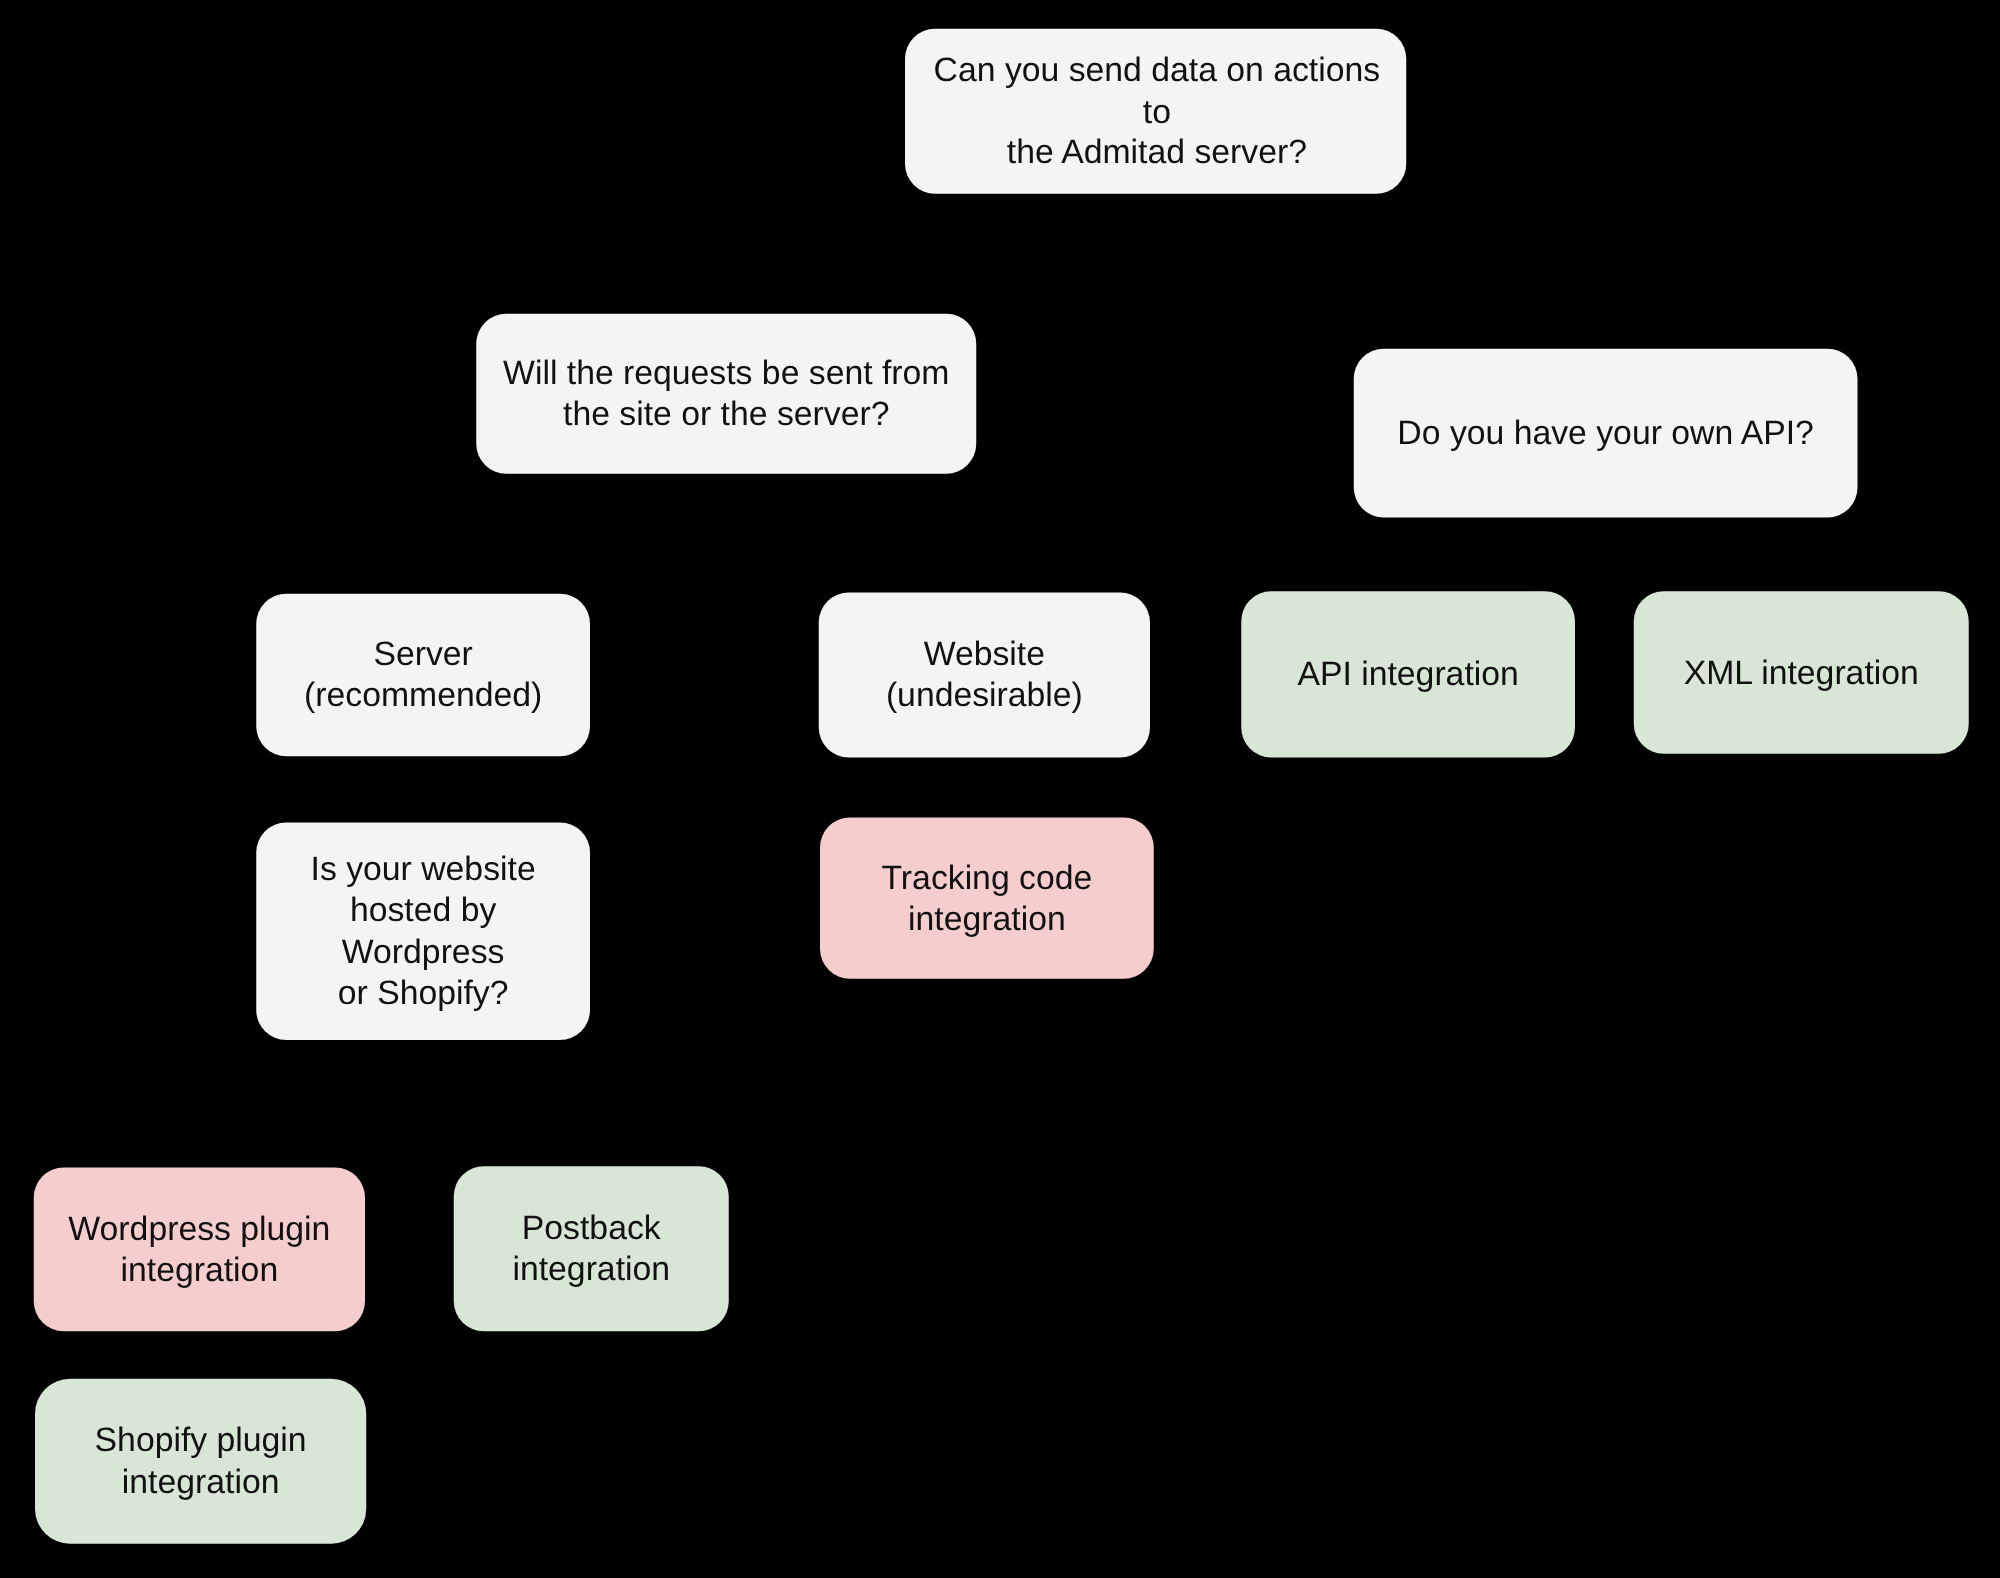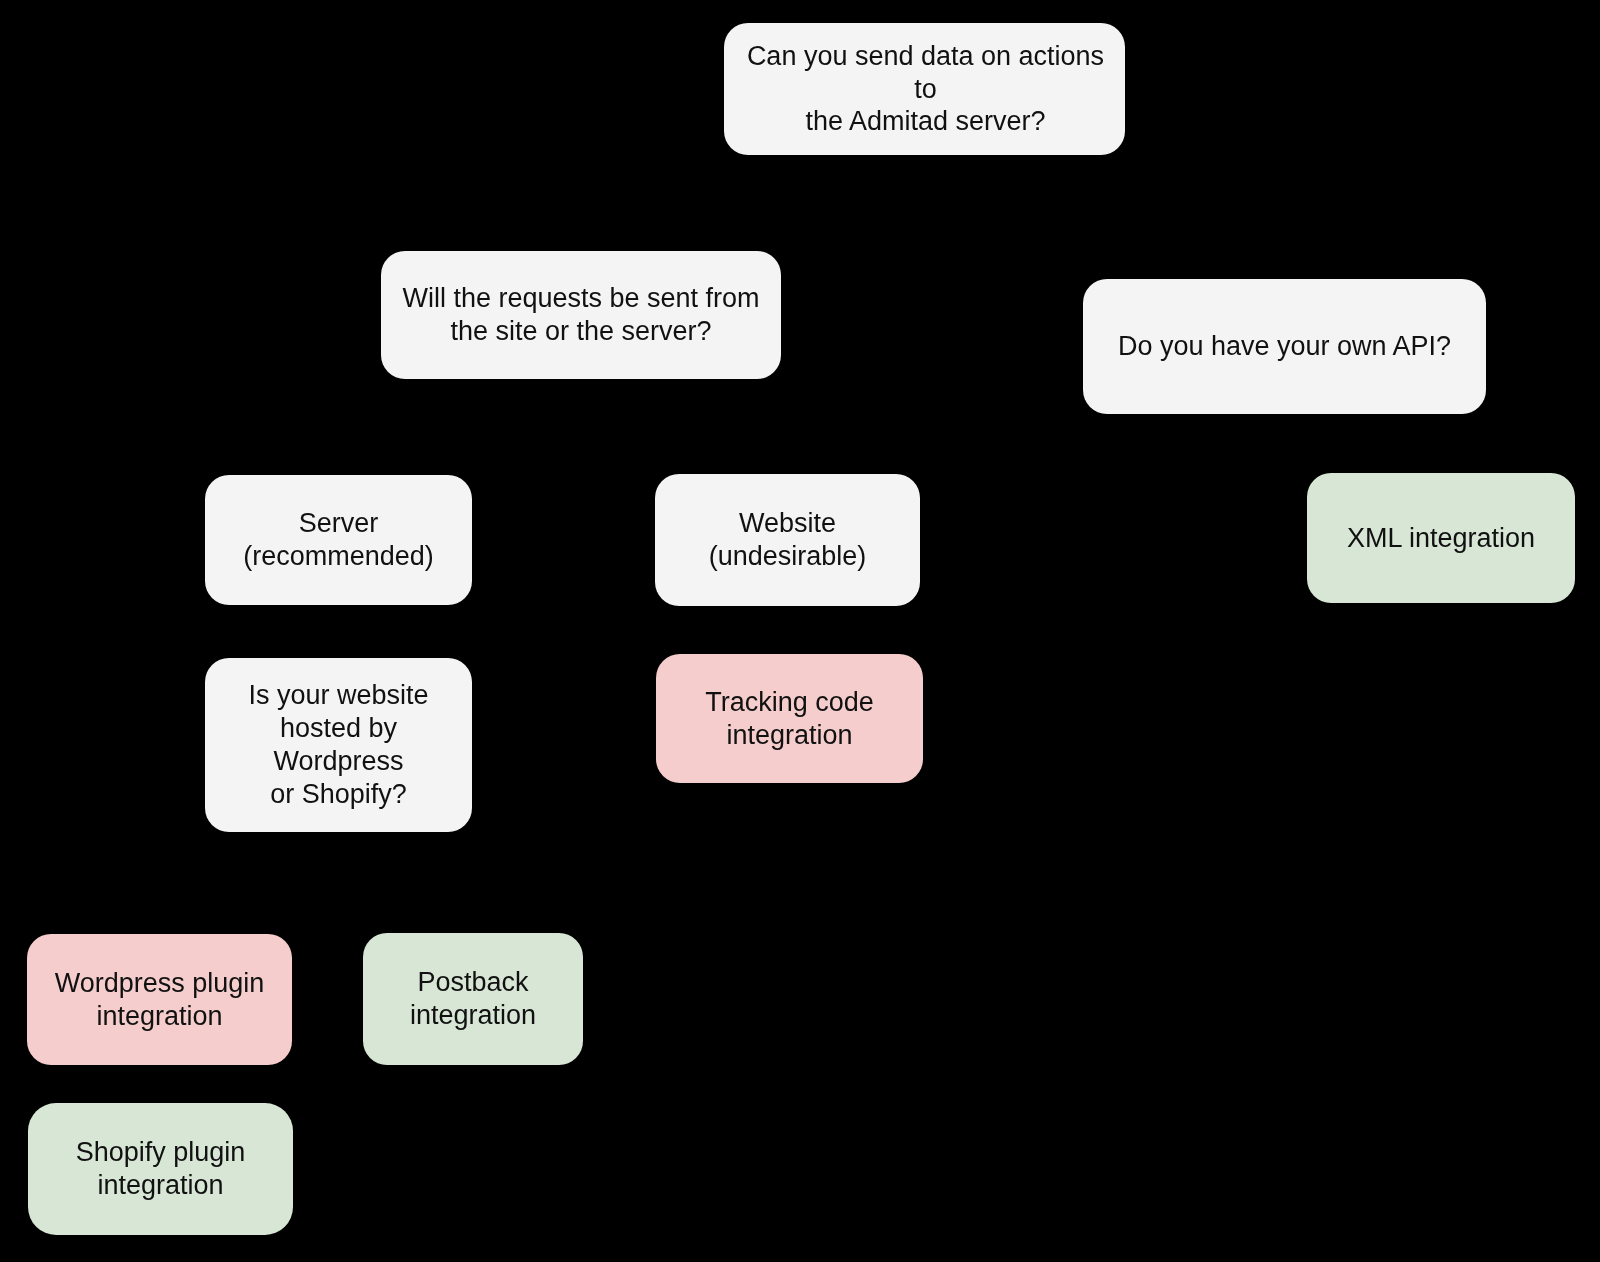--- a/index.html
+++ b/index.html
@@ -71,20 +71,23 @@
   <div class="node fill-question n-server">
     <span class="node-label">Server
 (recommended)</span>
   </div>
 
   <div class="node fill-question n-website">
     <span class="node-label">Website
 (undesirable)</span>
   </div>
 
+  <div class="node fill-positive n-api-integration">
+    <span class="node-label">API integration</span>
+  </div>
 
   <div class="node fill-positive n-xml-integration">
     <span class="node-label">XML integration</span>
   </div>
 
   <div class="node fill-question n-wp-or-shopify">
     <span class="node-label">Is your website
 hosted by Wordpress
 or Shopify?</span>
   </div>

